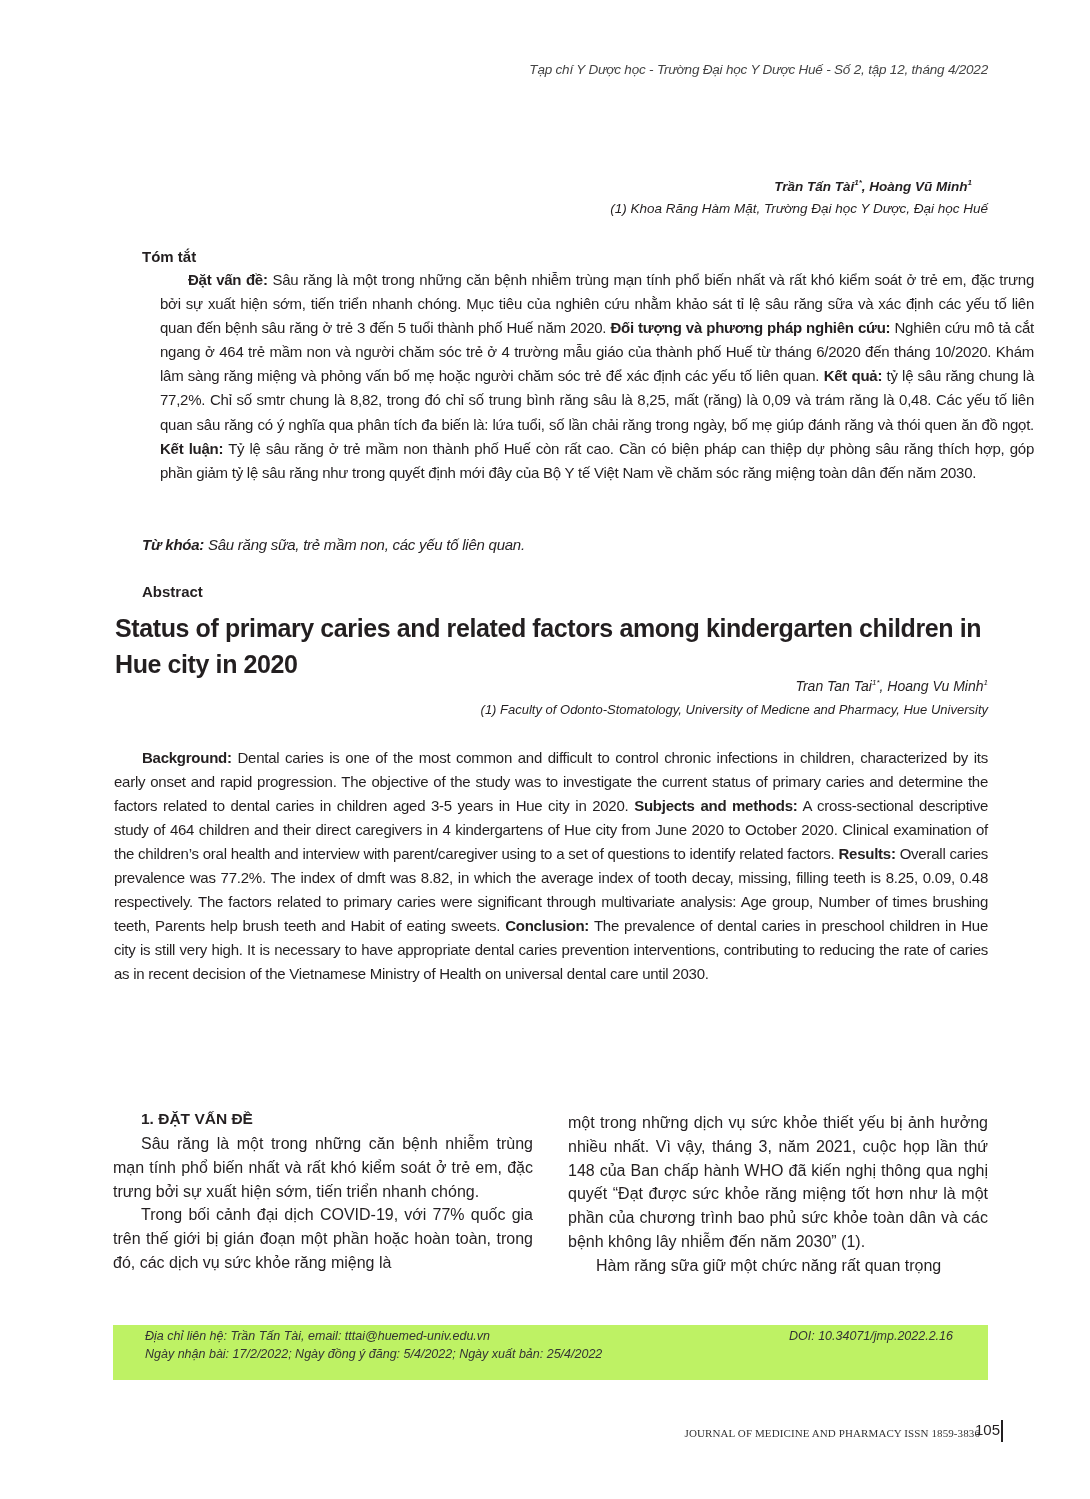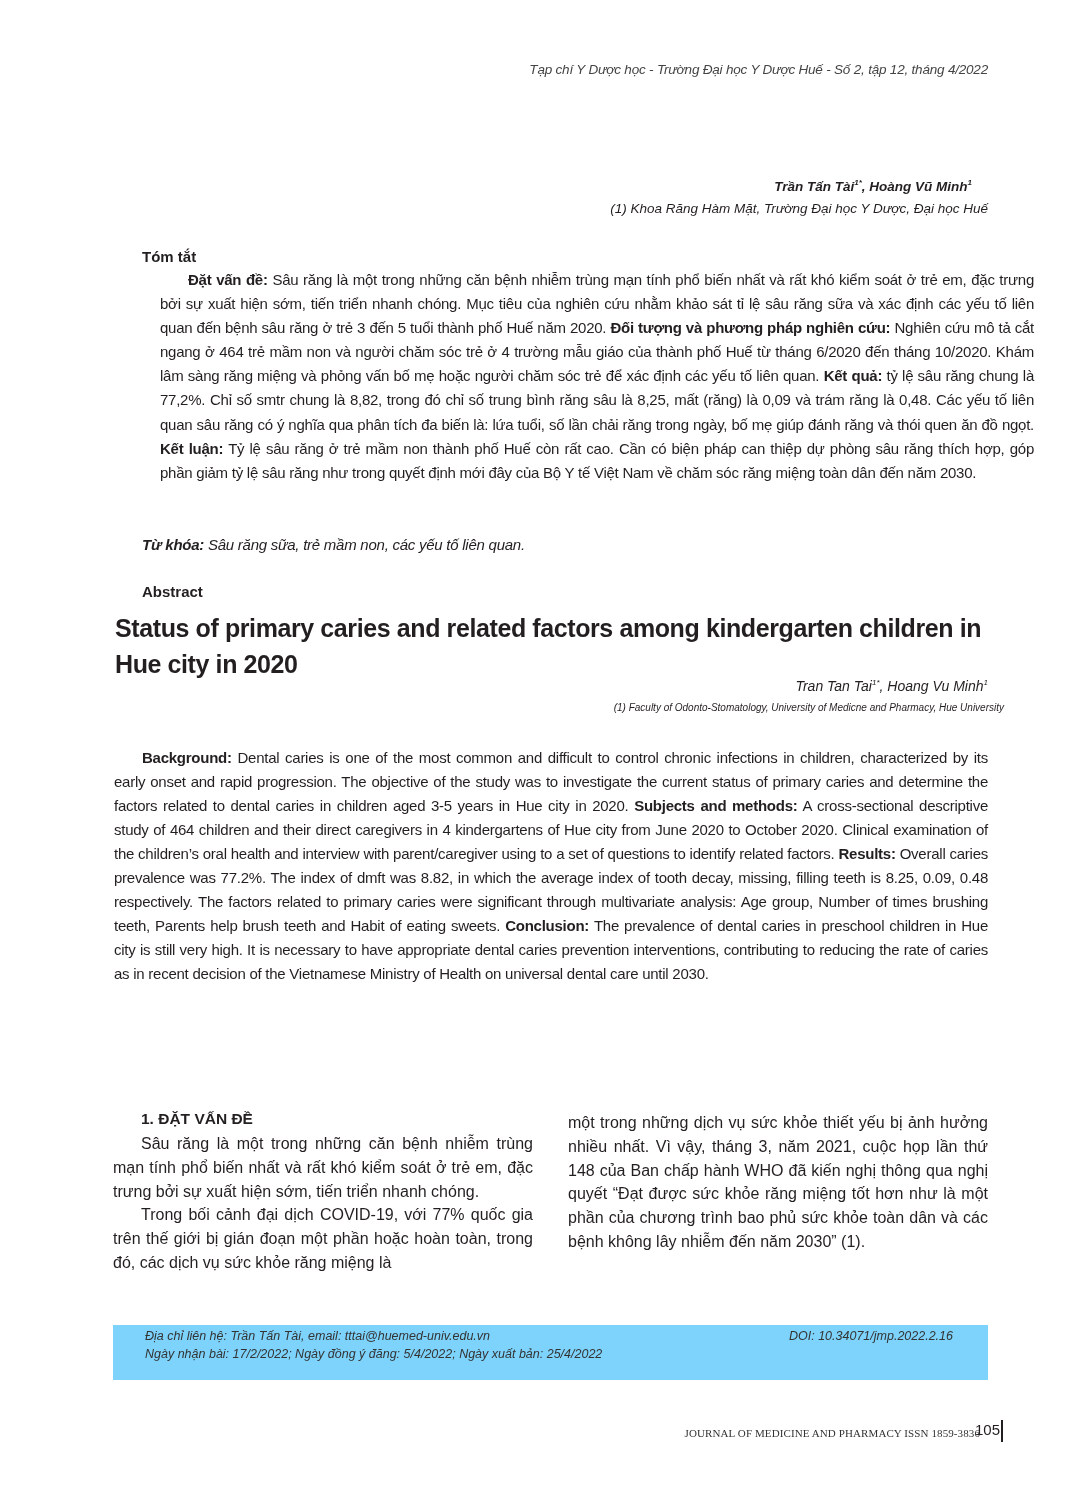--- a/index.html
+++ b/index.html
@@ -14,30 +14,30 @@
     .tomtat-heading { position: absolute; left: 142px; top: 248px; font-size: 15px; font-weight: bold; margin: 0; }
     .para { position: absolute; left: 114px; width: 874px; font-size: 15px; line-height: 24.1px; text-align: justify; margin: 0; letter-spacing: -0.25px; }
     .para .lead { display: inline-block; width: 28px; }
     .bold { font-weight: bold; }
     .ital { font-style: italic; }
     .abstract-vi { top: 268px; margin-left: 46px; }
     .keywords-vi { top: 533px; }
     .abstract-heading { position: absolute; left: 142px; top: 583px; font-size: 15px; font-weight: bold; margin: 0; }
     .title-en { position: absolute; left: 115px; top: 610px; width: 880px; font-size: 25px; font-weight: bold; line-height: 36px; margin: 0; letter-spacing: -0.4px; }
     .authors-en { position: absolute; right: 102px; top: 678px; font-size: 14px; font-style: italic; }
-    .affil-en { position: absolute; right: 86px; top: 702px; font-size: 10px; font-style: italic; }
+    .affil-en { position: absolute; right: 102px; top: 702px; font-size: 13px; font-style: italic; }
     .abstract-en { top: 746px; line-height: 24px; }
     .keywords-en { top: 1058px; }
     .col { position: absolute; width: 420px; font-size: 16px; line-height: 23.8px; text-align: justify; letter-spacing: 0px; }
     .col-left { left: 113px; top: 1108px; }
     .col-right { left: 568px; top: 1111px; }
     .section-heading { font-size: 15.5px; font-weight: bold; margin: 0 0 2px 0; padding-left: 28px; line-height: 22px; }
     .col p { margin: 0; }
     .indent { text-indent: 28px; }
-    .footer-box { position: absolute; left: 113px; top: 1325px; width: 875px; height: 55px; background: #7dd3fc; }
+    .footer-box { position: absolute; left: 113px; top: 1325px; width: 875px; height: 55px; background: #bef264; }
     .footer-line { position: absolute; font-size: 12.5px; font-style: italic; color: #333; }
     .footer-contact { left: 32px; top: 4px; }
     .footer-dates { left: 32px; top: 22px; }
     .footer-doi { right: 35px; top: 4px; }
     .journal-footer { position: absolute; top: 1427px; right: 110px; font-family: "Liberation Serif", serif; font-size: 11px; letter-spacing: 0.1px; color: #333; }
     .page-number { position: absolute; top: 1421px; right: 90px; font-family: Liberation Sans, sans-serif; font-size: 15px; color: #231f20; }
     .page-bar { position: absolute; top: 1420px; left: 1001px; width: 2px; height: 22px; background: #231f20; }
   </style>
 </head>
 <body>
@@ -71,20 +71,21 @@
 
 
   <div class="col col-left">
     <h3 class="section-heading">1. ĐẶT VẤN ĐỀ</h3>
     <p class="indent">Sâu răng là một trong những căn bệnh nhiễm trùng mạn tính phổ biến nhất và rất khó kiểm soát ở trẻ em, đặc trưng bởi sự xuất hiện sớm, tiến triển nhanh chóng.</p>
     <p class="indent">Trong bối cảnh đại dịch COVID-19, với 77% quốc gia trên thế giới bị gián đoạn một phần hoặc hoàn toàn, trong đó, các dịch vụ sức khỏe răng miệng là</p>
   </div>
 
   <div class="col col-right">
     <p>một trong những dịch vụ sức khỏe thiết yếu bị ảnh hưởng nhiều nhất. Vì vậy, tháng 3, năm 2021, cuộc họp lần thứ 148 của Ban chấp hành WHO đã kiến nghị thông qua nghị quyết “Đạt được sức khỏe răng miệng tốt hơn như là một phần của chương trình bao phủ sức khỏe toàn dân và các bệnh không lây nhiễm đến năm 2030” (1).</p>
+    <p class="indent">Hàm răng sữa giữ một chức năng rất quan trọng</p>
   </div>
 
   <div class="footer-box">
     <div class="footer-line footer-contact">Địa chỉ liên hệ: Trần Tấn Tài, email: tttai@huemed-univ.edu.vn</div>
     <div class="footer-line footer-dates">Ngày nhận bài: 17/2/2022; Ngày đồng ý đăng: 5/4/2022; Ngày xuất bản: 25/4/2022</div>
     <div class="footer-line footer-doi">DOI: 10.34071/jmp.2022.2.16</div>
   </div>
 
   <div class="journal-footer">JOURNAL OF MEDICINE AND PHARMACY ISSN 1859-3836</div>
   <div class="page-number">105</div>

